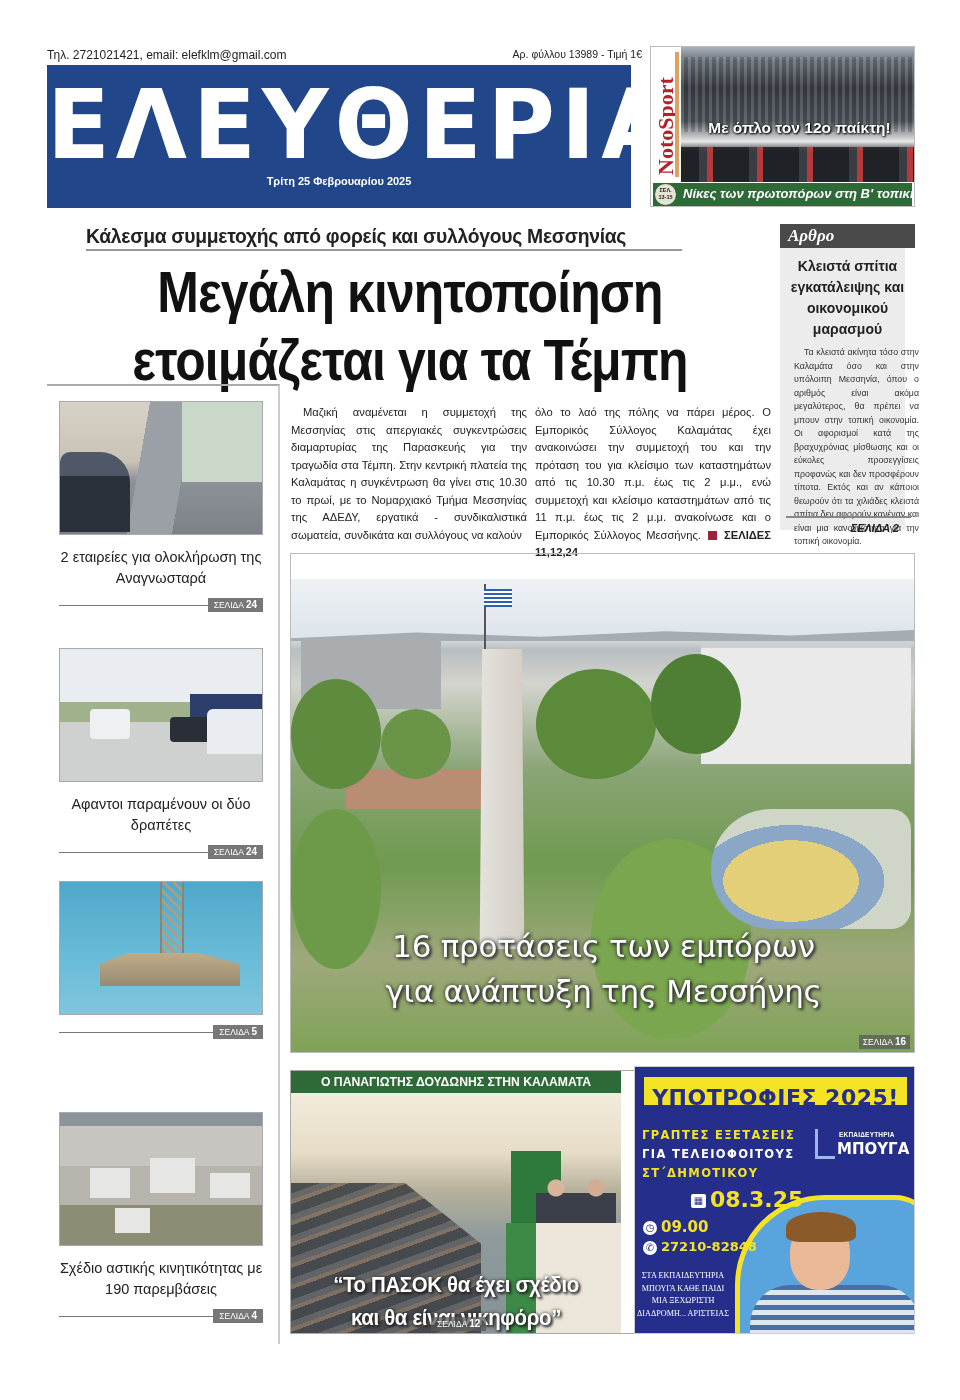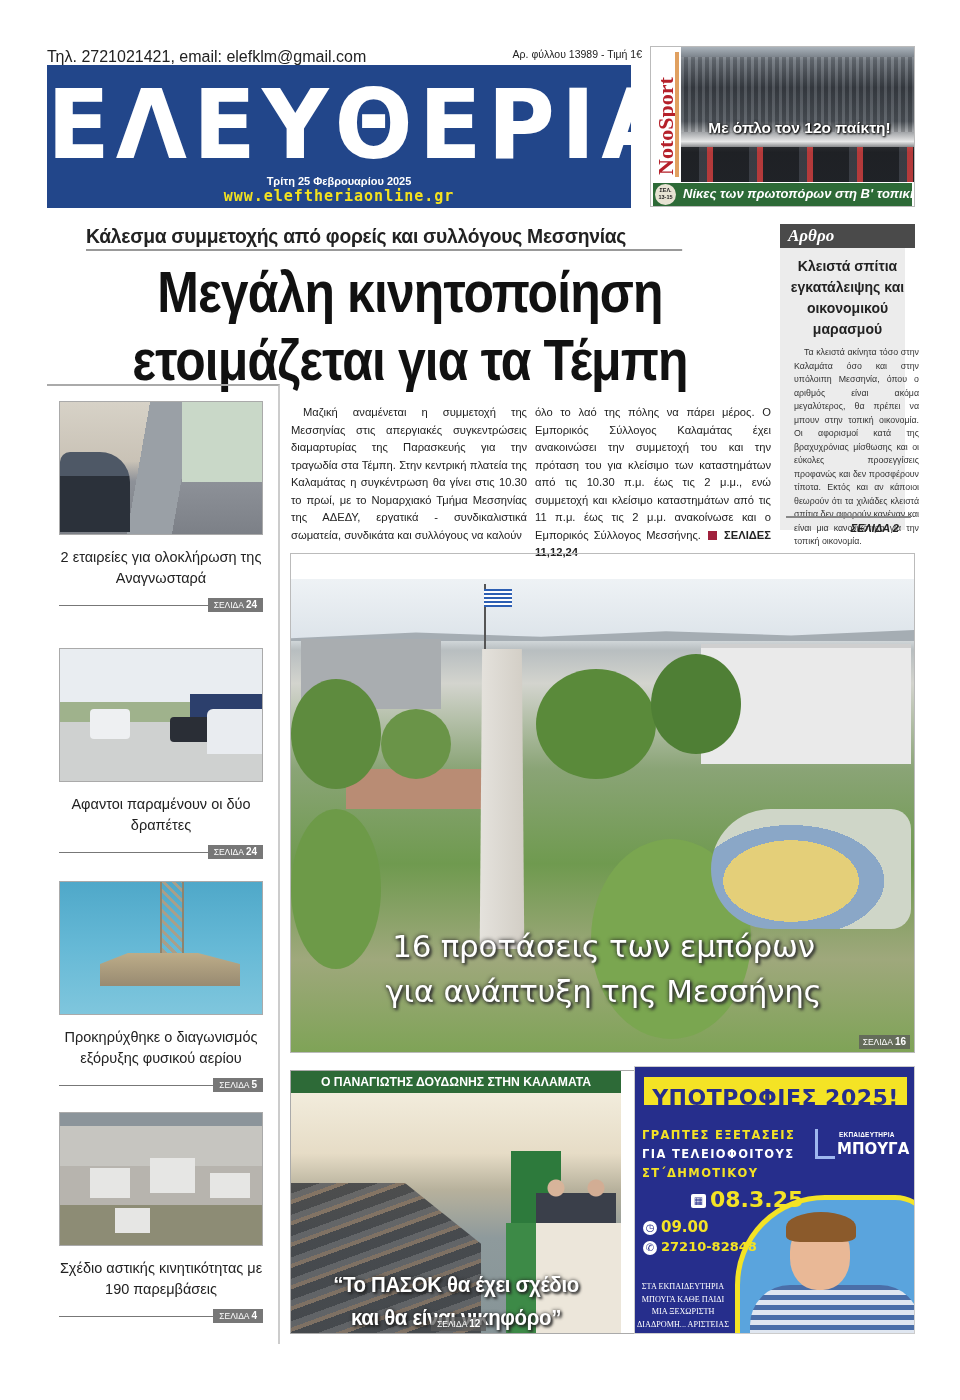--- a/index.html
+++ b/index.html
@@ -2,21 +2,21 @@
 <html><head>
 <meta charset="utf-8">
 <style>
   * { box-sizing: border-box; margin: 0; padding: 0; }
   html, body { width: 960px; height: 1400px; background: #ffffff; overflow: hidden; }
   body { position: relative; font-family: "Liberation Sans", sans-serif; color: #1a1a1a; }
 
   .abs { position: absolute; }
 
   
-  .contact { left: 47px; top: 48px; font-size: 16px; color: #222; text-align: center; }
+  .contact { left: 47px; top: 48px; font-size: 12px; color: #222; text-align: center; }
   .issue { left: 420px; width: 222px; top: 48px; font-size: 10.5px; color: #222; text-align: right; }
 
   
   .masthead { left: 47px; top: 65px; width: 584px; height: 143px; background: #22468a; overflow: hidden; }
   .masthead .logo { position: absolute; left: 0; top: 14px; width: 584px; text-align: center;
     font-family: "DejaVu Sans", sans-serif; font-weight: bold; font-size: 92px; letter-spacing: 6px;
     color: #ffffff; line-height: 1; transform: scaleY(1.05); }
   .masthead .date { position: absolute; left: 0; width: 584px; top: 110px; text-align: center;
     color: #ffffff; font-weight: bold; font-size: 11px; }
   .masthead .url { position: absolute; left: 0; width: 584px; top: 122px; text-align: center;
@@ -146,39 +146,38 @@
   .ad .brand .ico { position: absolute; left: 0; top: 0; width: 20px; height: 30px; border-left: 3px solid #9fb7ef; border-bottom: 3px solid #9fb7ef; }
   .ad .brand .small { position: absolute; left: 24px; top: 2px; font-size: 6.5px; font-weight: bold; letter-spacing: 0.2px; }
   .ad .brand .big { position: absolute; left: 22px; top: 11px; font-size: 15px; font-weight: bold; font-family: "DejaVu Sans", sans-serif; }
   .ad .row { position: absolute; left: 8px; color: #f4e325; font-family: "DejaVu Sans", sans-serif; font-weight: bold; white-space: nowrap; }
   .ad .row .ic { display: inline-block; width: 14px; height: 14px; border-radius: 50%; background: #ffffff; color: #262e8c; text-align: center;
     font-size: 10px; line-height: 14px; margin-right: 4px; vertical-align: middle; }
   .ad .row.date { top: 120px; font-size: 22px; padding-left: 48px; }
   .ad .row.date .ic { border-radius: 2px; width: 15px; height: 14px; }
   .ad .row.time { top: 151px; font-size: 15px; }
   .ad .row.phone { top: 172px; font-size: 13px; }
-  .ad .slogan { position: absolute; left: 2px; top: 214px; width: 92px; text-align: center; color: #fff; font-family: "Liberation Serif", serif;
+  .ad .slogan { position: absolute; left: 2px; top: 203px; width: 92px; text-align: center; color: #fff; font-family: "Liberation Serif", serif;
     font-size: 8.2px; line-height: 12.5px; }
   .ad .kid { position: absolute; left: 100px; top: 128px; width: 200px; height: 160px; border-radius: 90px 40px 0 0;
     background: #5aa4dd; border: 5px solid #f4e325; }
   .ad .kid .face { position: absolute; left: 50px; top: 20px; width: 60px; height: 70px; border-radius: 45%; background: #e9b896; }
   .ad .kid .hair { position: absolute; left: 46px; top: 12px; width: 70px; height: 30px; border-radius: 50% 50% 20% 20%; background: #8b5a2b; }
   .ad .kid .shirt { position: absolute; left: 10px; top: 85px; width: 170px; height: 80px; border-radius: 40px 40px 0 0;
     background: repeating-linear-gradient(180deg, #4a6ea8 0 5px, #dfe6f0 5px 10px); }
 </style>
 </head>
 <body>
 
 <div class="abs contact">Τηλ. 2721021421, email: elefklm@gmail.com</div>
 <div class="abs issue">Αρ. φύλλου 13989 - Τιμή 1€</div>
 
 <div class="abs masthead">
   <div class="logo">ΕΛΕΥΘΕΡΙΑ</div>
   <div class="date">Τρίτη 25 Φεβρουαρίου 2025</div>
-  <div class="url">www.eleftheriaonline.gr</div>
 </div>
 
 <div class="abs sport">
   <div class="brand">
     <span>NotoSport</span>
     <div class="bar"></div>
   </div>
   <div class="photo">
     <div class="crowd"></div>
     <div class="players"></div>
@@ -239,21 +238,20 @@
       <div class="line"></div>
       <div class="pg"><span>ΣΕΛΙΔΑ</span> <b>24</b></div>
     </div>
   </div>
 
   <div class="side-item" style="top:495px;">
     <div class="img img-rig">
       <div class="derrick"></div>
       <div class="rig"></div>
     </div>
-    <div class="cap">Προκηρύχθηκε ο διαγωνισμός εξόρυξης φυσικού αερίου</div>
     <div class="foot">
       <div class="line"></div>
       <div class="pg"><span>ΣΕΛΙΔΑ</span> <b>5</b></div>
     </div>
   </div>
 
   <div class="side-item" style="top:726px;">
     <div class="img img-city">
       <div class="blk" style="left:30px;top:55px;width:40px;height:30px;"></div>
       <div class="blk" style="left:90px;top:45px;width:45px;height:35px;"></div>

